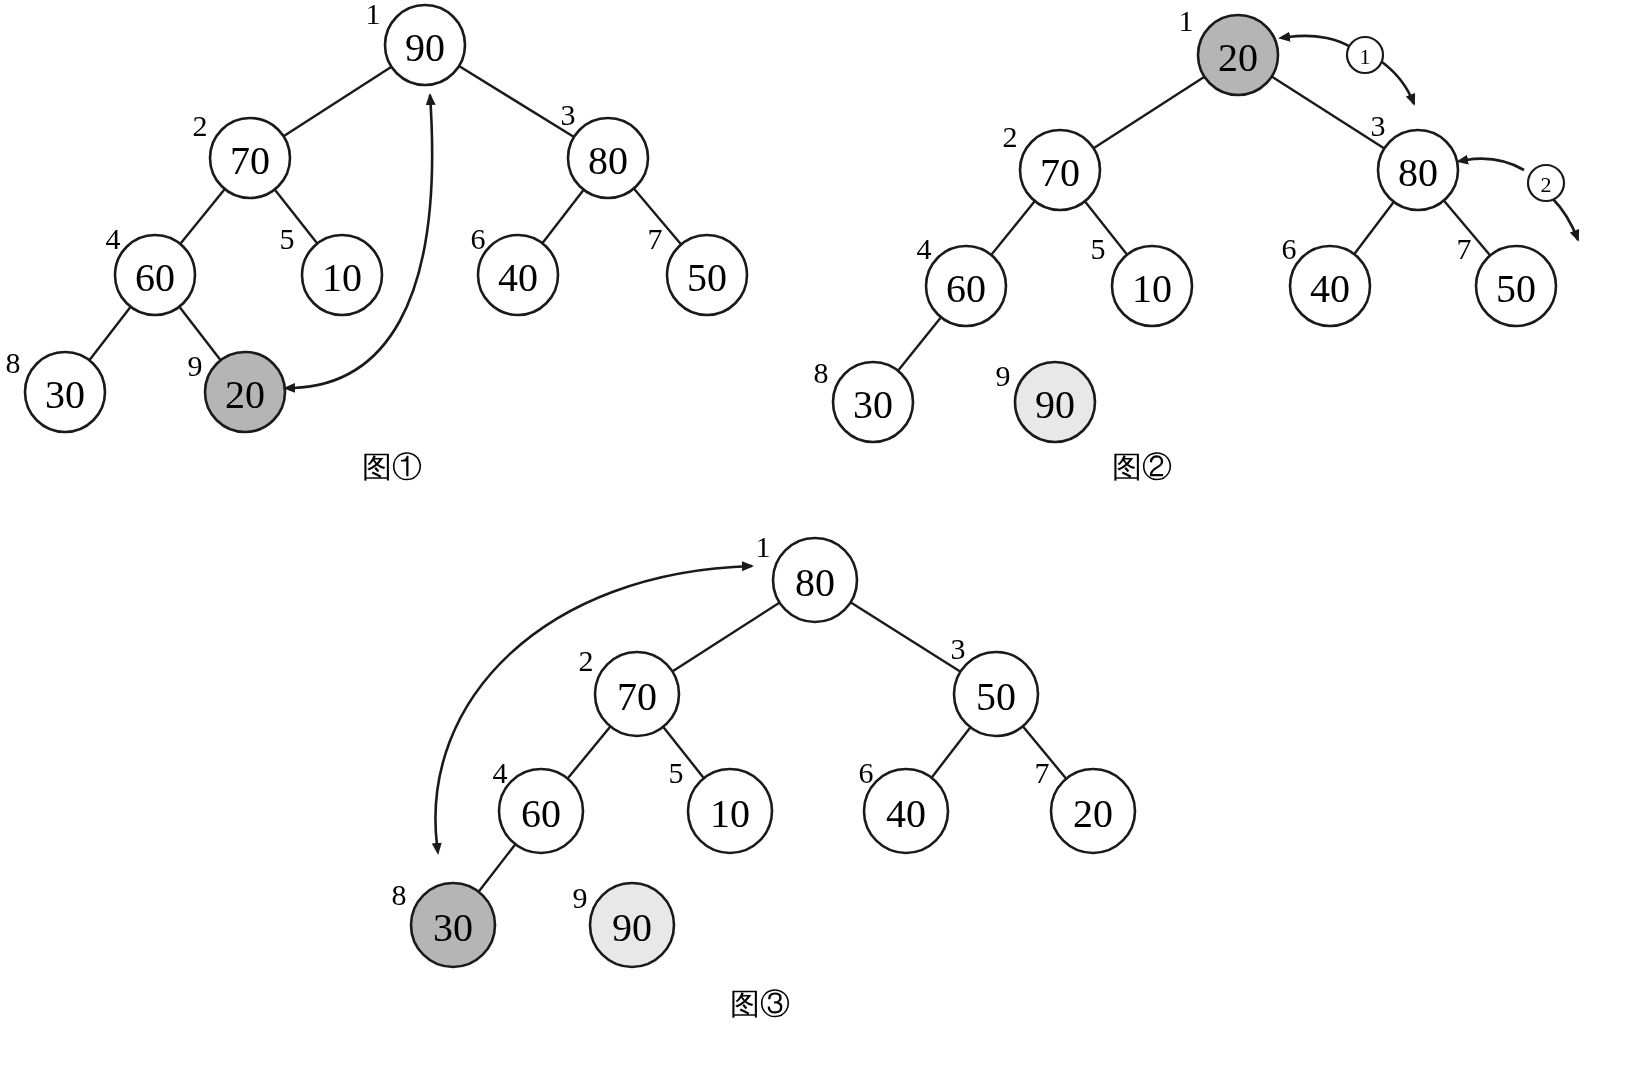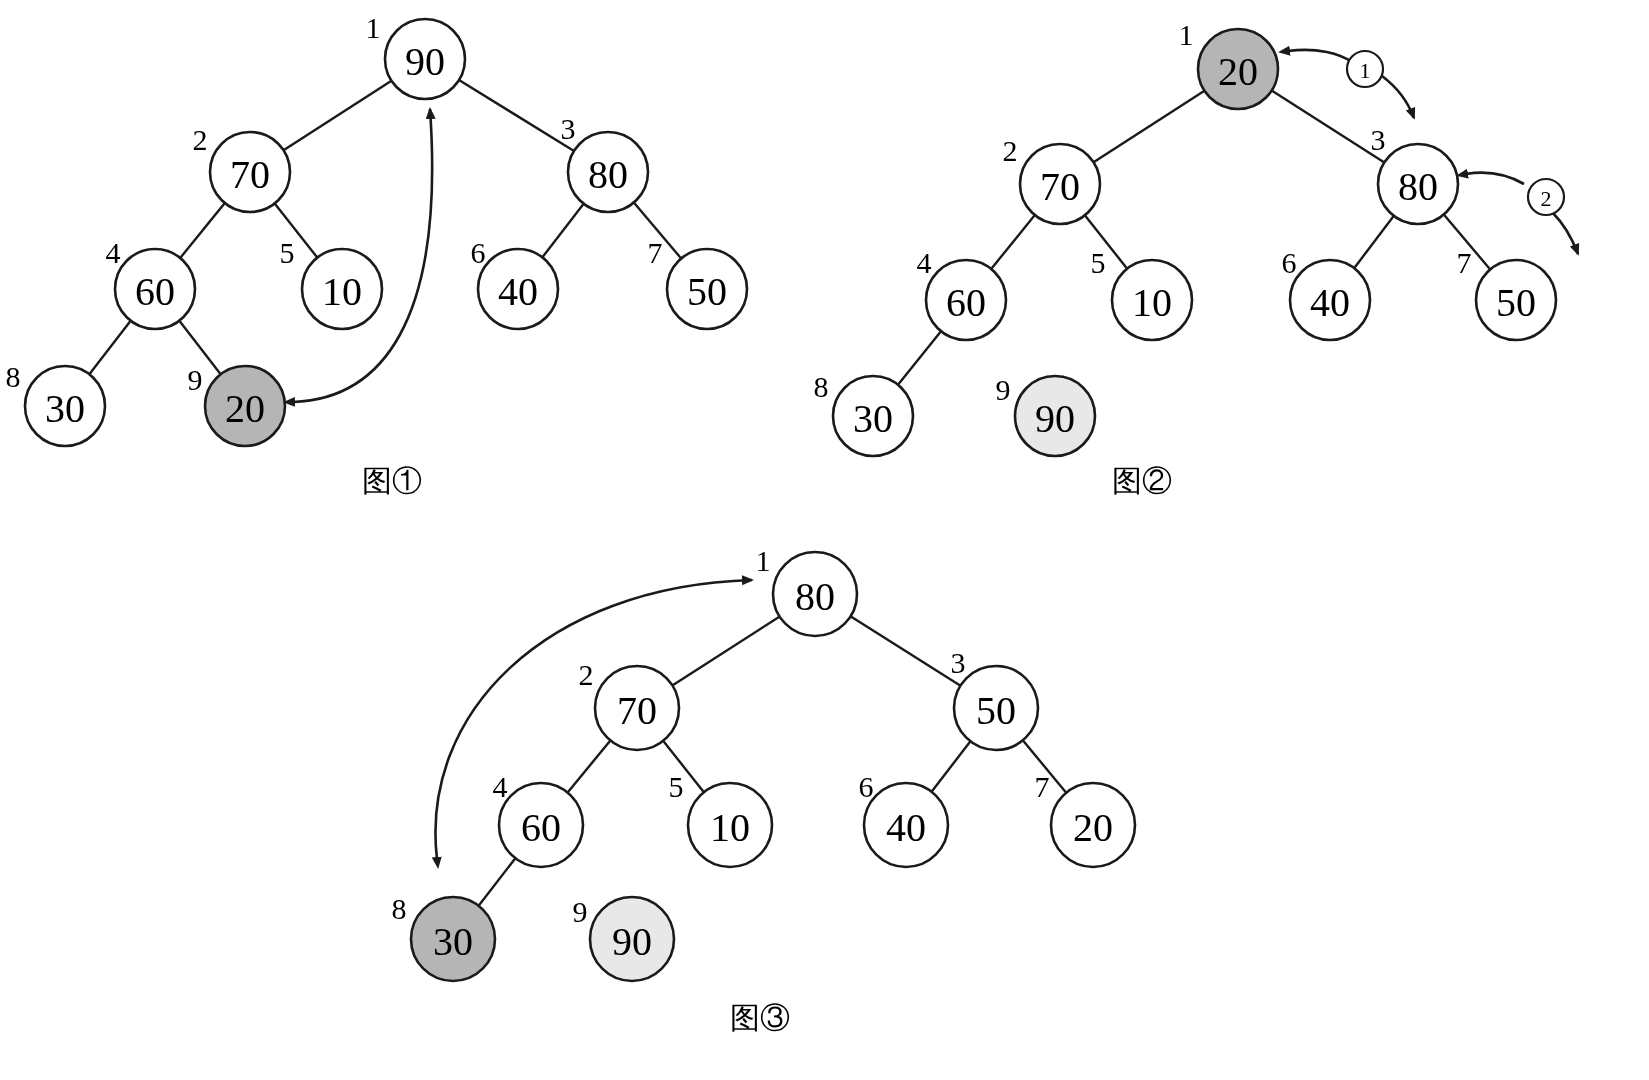--- a/index.html
+++ b/index.html
@@ -9,21 +9,21 @@
   }
   body {
     width: 1649px;
     height: 1080px;
     position: relative;
     font-family: "Liberation Serif", serif;
     overflow: hidden;
   }
   #stage {
     position: absolute;
-    left: 0; top: 14px;
+    left: 0; top: 0;
     width: 1649px;
     height: 870px;
   }
   svg.figure {
     position: absolute;
     left: 0; top: 0;
     width: 1649px;
     height: 1080px;
     overflow: visible;
   }

